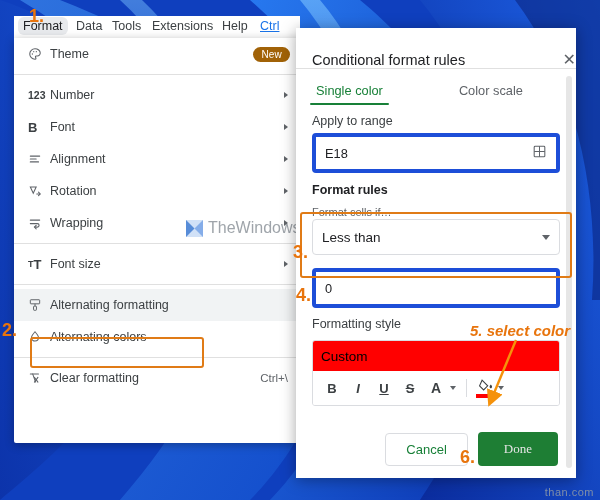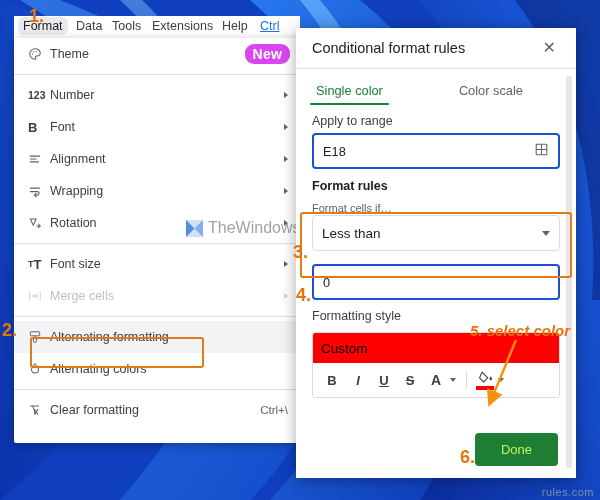--- a/index.html
+++ b/index.html
@@ -46,52 +46,52 @@
   .menu-row.disabled .mglyph{color:#d2d5d9;}
   .menu-row .mlabel{flex:1 1 auto;white-space:nowrap;}
   .menu-row .arrow{
     width:0;height:0;border-left:4.5px solid #5f6368;
     border-top:3.5px solid transparent;border-bottom:3.5px solid transparent;margin-right:2px;
   }
   .menu-row.disabled .arrow{border-left-color:#d2d5d9;}
   .menu-row .accel{font-size:11.5px;color:#5f6368;margin-right:2px;}
   .sep{height:1px;background:#e0e0e0;margin:4px 0;}
   .badge-new{
-    background:#d946ef;color:#fff;font-size:14px;font-weight:bold;
+    background:#a16207;color:#fff;font-size:10px;font-weight:normal;
     border-radius:9px;padding:2px 8px;letter-spacing:.2px;
   }
   .menu-row.sel{background:#f1f3f4;}
   .hl-box{
     position:absolute;border:2.5px solid #e07b16;border-radius:3px;pointer-events:none;
   }
 
   
   .panel{
     position:absolute;left:296px;top:28px;width:280px;height:450px;
     background:#ffffff;box-shadow:0 2px 14px rgba(0,0,0,.35);
     overflow:hidden;
   }
   .panel-head{
-    height:40px;display:flex;align-items:center;justify-content:space-between;
-    padding:0 20px 0 16px;border-bottom:1px solid #e0e0e0;
+    height:40px;display:flex;align-items:flex-end;justify-content:space-between;
+    padding:0 0 0 16px;border-bottom:1px solid #e0e0e0;
   }
   .panel-title{font-size:14.5px;color:#202124;}
   .close-x{font-size:16px;color:#5f6368;cursor:default;line-height:1;}
   .tabs{display:flex;padding:0 6px;margin-top:6px;}
   .tab{
     flex:0 0 auto;padding:8px 14px 7px;font-size:12.8px;color:#5f6368;position:relative;
   }
   .tab.active{color:#188038;}
   .tab.active:after{
     content:"";position:absolute;left:8px;right:8px;bottom:0;height:2.5px;background:#188038;border-radius:2px;
   }
   .sect-label{font-size:12.5px;color:#3c4043;padding:9px 16px 5px;}
   .sect-label.bold{font-weight:bold;color:#202124;padding-top:10px;}
   .field{
-    margin:0 16px;height:32px;border:2px solid #1d4ed8;border-radius:4px;
+    margin:0 16px;height:32px;border:4px solid #1d4ed8;border-radius:4px;
     display:flex;align-items:center;padding:0 9px;font-size:12.8px;color:#202124;
     background:#fff;
   }
   .field .val{flex:1 1 auto;}
   .grid-icon{color:#5f6368;}
   .subfield-label{font-size:11px;color:#5f6368;padding:4px 16px 1px;}
   .select{
     margin:0 16px;height:34px;border:1px solid #dadce0;border-radius:4px;
     display:flex;align-items:center;padding:0 9px;font-size:13.5px;color:#202124;background:#fff;
   }
@@ -115,22 +115,22 @@
   .fill-underline{width:18px;height:4px;margin-top:1px;}
   .panel-actions{
     position:absolute;left:0;right:0;bottom:0;height:58px;display:flex;align-items:center;
     justify-content:flex-end;gap:10px;padding:0 18px 0 0;background:#fff;
   }
   .btn-cancel{
     border:1px solid #dadce0;border-radius:4px;background:#fff;color:#188038;
     font-size:13px;padding:8px 20px;font-family:"Liberation Sans", sans-serif;
   }
   .btn-done{
-    border:none;border-radius:4px;background:#1e7e34;color:#bef264;
-    font-size:13px;padding:9px 26px;font-family:Liberation Sans, sans-serif;
+    border:none;border-radius:4px;background:#1e7e34;color:#e5e5e5;
+    font-size:13px;padding:9px 26px;font-family:Liberation Serif, serif;
   }
   .pscroll{
     position:absolute;right:4px;top:48px;width:6px;height:392px;background:#e6e6e6;border-radius:3px;
   }
 
   
   .ann{
     position:absolute;color:#e8740c;font-weight:bold;font-family:"Liberation Sans", sans-serif;
     white-space:nowrap;
   }
@@ -225,65 +225,53 @@
             <line x1="4" y1="12" x2="14" y2="12"></line>
             <line x1="4" y1="17" x2="18" y2="17"></line>
         </svg>
       </span>
       <span class="mlabel">Alignment</span>
       <span class="arrow"></span>
     </div>
 
     <div class="menu-row">
       <span class="mglyph">
+        <svg width="14" height="14" viewBox="0 0 24 24" stroke="currentColor" stroke-width="1.8" fill="none" stroke-linecap="round">
+          <path d="M4 5 L14 5 L9 16 Z"></path>
+          <path d="M15 17 h5"></path>
+            <polyline points="18,14 21,17 18,20"></polyline>
+        </svg>
+      </span>
+      <span class="mlabel">Rotation</span>
+      <span class="arrow"></span>
+    </div>
+
+    <div class="menu-row">
+      <span class="mglyph">
         <svg width="14" height="14" viewBox="0 0 24 24" stroke="currentColor" stroke-width="1.9" fill="none" stroke-linecap="round">
           <line x1="4" y1="7" x2="20" y2="7"></line>
           <path d="M4 13h12a3 3 0 010 6h-4"></path>
           <polyline points="14,16 11,19 14,22" fill="none"></polyline>
         </svg>
       </span>
       <span class="mlabel">Wrapping</span>
-      <span class="arrow"></span>
-    </div>
-
-    <div class="menu-row">
-      <span class="mglyph">
-        <svg width="14" height="14" viewBox="0 0 24 24" stroke="currentColor" stroke-width="1.8" fill="none" stroke-linecap="round">
-          <path d="M4 5 L14 5 L9 16 Z"></path>
-          <path d="M15 17 h5"></path>
-            <polyline points="18,14 21,17 18,20"></polyline>
-        </svg>
-      </span>
-      <span class="mlabel">Rotation</span>
       <span class="arrow"></span>
     </div>
 
     <div class="sep"></div>
 
     <div class="menu-row">
       <span class="mglyph" style="font-weight:bold;color:#3c4043;">
           <span style="font-size:9px;">T</span>
           <span style="font-size:13px;">T</span>
         </span>
       <span class="mlabel">Font size</span>
       <span class="arrow"></span>
     </div>
 
-    <div class="menu-row disabled">
-      <span class="mglyph">
-        <svg width="14" height="14" viewBox="0 0 24 24" stroke="currentColor" stroke-width="1.8" fill="none" stroke-linecap="round">
-          <path d="M3 5v14M21 5v14"></path>
-            <path d="M7 12h4M13 12h4"></path>
-          <polyline points="9,9.5 11.5,12 9,14.5"></polyline>
-            <polyline points="15,9.5 12.5,12 15,14.5"></polyline>
-        </svg>
-      </span>
-      <span class="mlabel">Merge cells</span>
-      <span class="arrow"></span>
-    </div>
 
     <div class="sep"></div>
 
     <div class="menu-row sel">
       <span class="mglyph">
         <svg width="14" height="14" viewBox="0 0 24 24" stroke="currentColor" stroke-width="1.7" fill="none">
           <rect x="4" y="3" width="16" height="7" rx="1"></rect>
           <path d="M12 10v4"></path>
             <rect x="9.5" y="14" width="5" height="7" rx="1"></rect>
         </svg>
@@ -388,20 +376,21 @@
             <path d="M6.5 3.5 L15.5 12.5 L9 19 L2.5 12.5 Z" fill="none"></path>
             <path d="M18.5 14c0 1.4 1 2.5 2 2.5s2-1.1 2-2.5c0-1.2-2-3.5-2-3.5s-2 2.3-2 3.5z" fill="#3c4043" stroke="none"></path>
           </svg>
           <span class="fill-underline" style="background:#FF0000;"></span>
         </span>
         <span class="mini-caret"></span>
       </div>
     </div>
 
     <div class="panel-actions">
+      <button class="btn-cancel">Cancel</button>
       <button class="btn-done">Done</button>
     </div>
 
     <div class="pscroll"></div>
   </div>
 
   <div class="hl-box" style="left:300px;top:212px;width:268px;height:62px;"></div>
 
   <div class="ann n" style="left:29px;top:6px;">1.</div>
   <div class="ann n" style="left:2px;top:320px;">2.</div>
@@ -412,15 +401,15 @@
 
   <svg style="position:absolute;left:0;top:0;width:600px;height:500px;pointer-events:none;">
     <defs>
       <marker id="ah" markerWidth="7" markerHeight="7" refX="3" refY="3.5" orient="auto">
         <polygon points="0,0 7,3.5 0,7" fill="#f5920b"></polygon>
       </marker>
     </defs>
     <line x1="516" y1="340" x2="492" y2="398" stroke="#f5920b" stroke-width="2.4" marker-end="url(#ah)"></line>
   </svg>
 
-  <div class="wmtxt">rules.com</div>
+  <div class="wmtxt">than.com</div>
 
 </div>
 
 </body></html>

